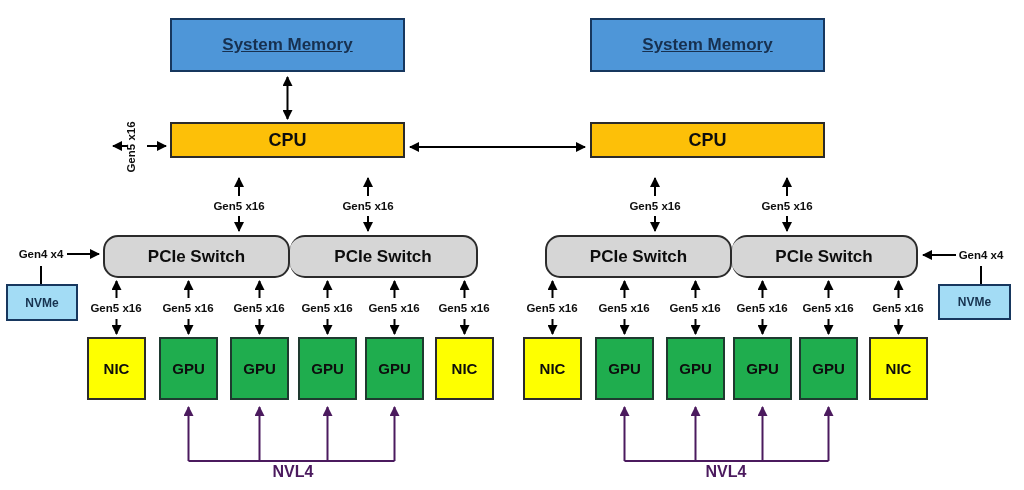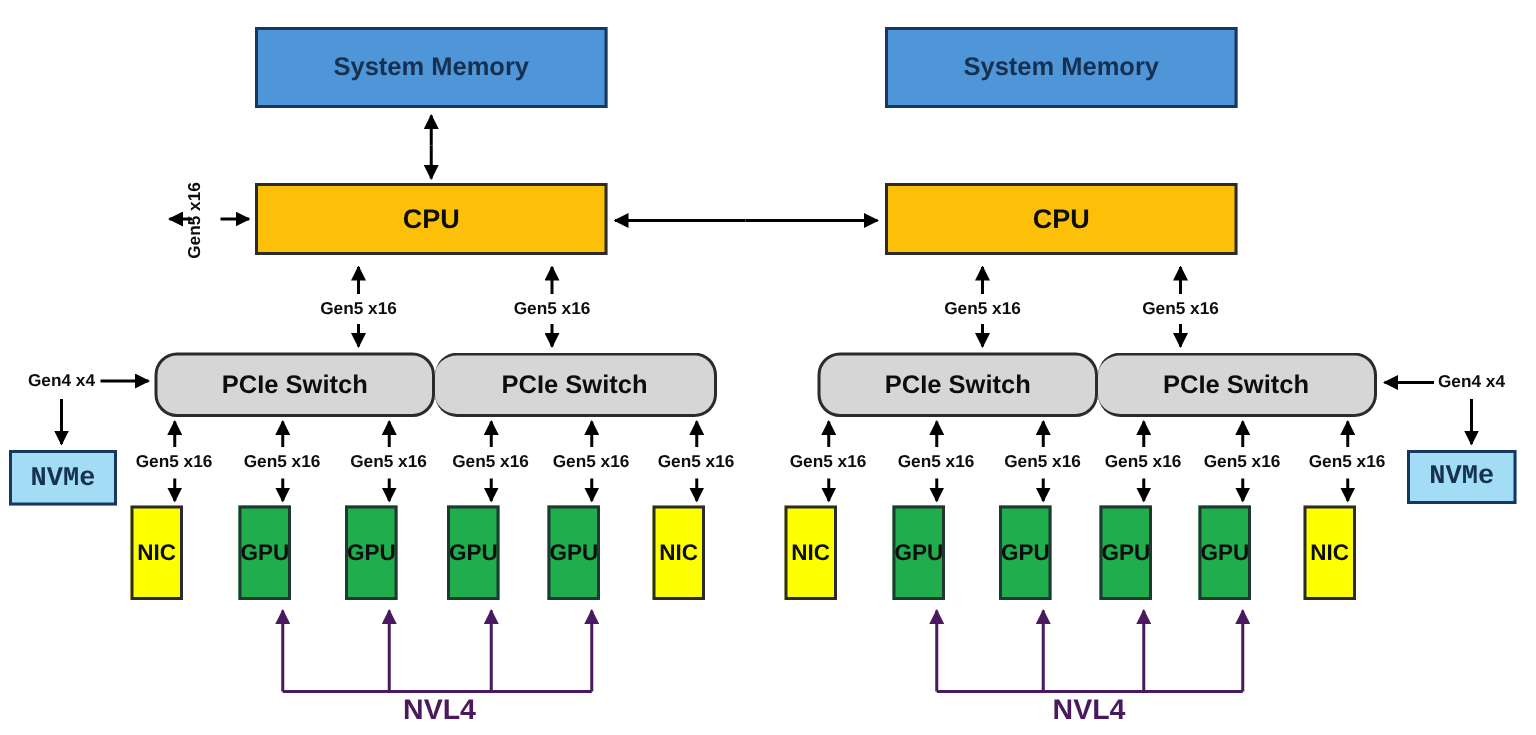--- a/index.html
+++ b/index.html
@@ -11,44 +11,44 @@
   svg.wires line{stroke:var(--arrow,#000);stroke-width:2;}
   svg.wires line.p{stroke:var(--nvl4,#4b1a5e);}
   #ah path{fill:var(--arrow,#000);}
   #ahp path{fill:var(--nvl4,#4b1a5e);}
   .box{
     position:absolute;display:flex;align-items:center;justify-content:center;
     box-sizing:border-box;font-weight:700;border:2px solid var(--box-border,#2b2b2b);
     color:#0d0d0d;
   }
   .smem{width:235px;height:54px;top:18px;background:var(--smem-fill,#4e96d8);
-        border-color:var(--smem-border,#17375e);color:var(--smem-text,#17304f);font-size:17px;}
-  .cpu{width:235px;height:48px;top:122px;background:var(--cpu-fill,#fdc008);font-size:18px;}
+        border-color:var(--smem-border,#17375e);color:var(--smem-text,#17304f);font-size:17px;text-decoration:underline;}
+  .cpu{width:235px;height:36px;top:122px;background:var(--cpu-fill,#fdc008);font-size:18px;}
   .dpu{left:52px;top:120px;width:56px;height:52px;background:var(--dpu-fill,#8fd5a3);font-size:16px;}
   .sw{top:235px;height:43px;background:var(--switch-fill,#d6d6d6);font-size:17px;border-radius:15px;}
   .sw.second{border-left:none;}
-  .nvme{top:300px;background:var(--nvme-fill,#a3dcf5);border-color:var(--smem-border,#17375e);
-        color:var(--nvme-text,#16324f);font-size:18px;font-family:Liberation Mono, monospace;}
-  .dev{top:337px;width:35px;height:63px;font-size:15px;}
+  .nvme{top:284px;background:var(--nvme-fill,#a3dcf5);border-color:var(--smem-border,#17375e);
+        color:var(--nvme-text,#16324f);font-size:12px;}
+  .dev{top:337px;width:59px;height:63px;font-size:15px;}
   .dev.nic{background:var(--nic-fill,#feff00);}
   .dev.gpu{background:var(--gpu-fill,#1fad4e);border-color:var(--gpu-border,#1e3a2f);}
   .lbl{
     position:absolute;font-size:11.5px;font-weight:700;color:var(--label-text,#0d0d0d);
     text-align:center;white-space:nowrap;line-height:14px;
   }
   .vlabel{
     position:absolute;left:119px;top:118px;width:24px;height:58px;
     display:flex;align-items:center;justify-content:center;
   }
   .vlabel span{
     transform:rotate(-90deg);white-space:nowrap;font-size:11.5px;font-weight:700;
     color:var(--label-text,#0d0d0d);
   }
   .nvl4lbl{
-    position:absolute;top:463px;width:60px;text-align:center;font-size:19px;
+    position:absolute;top:463px;width:60px;text-align:center;font-size:16px;
     font-weight:700;color:var(--nvl4,#4b1a5e);white-space:nowrap;
   }
 </style>
 </head>
 <body>
 
 <div class="canvas">
 
   <svg class="wires">
     <defs>

